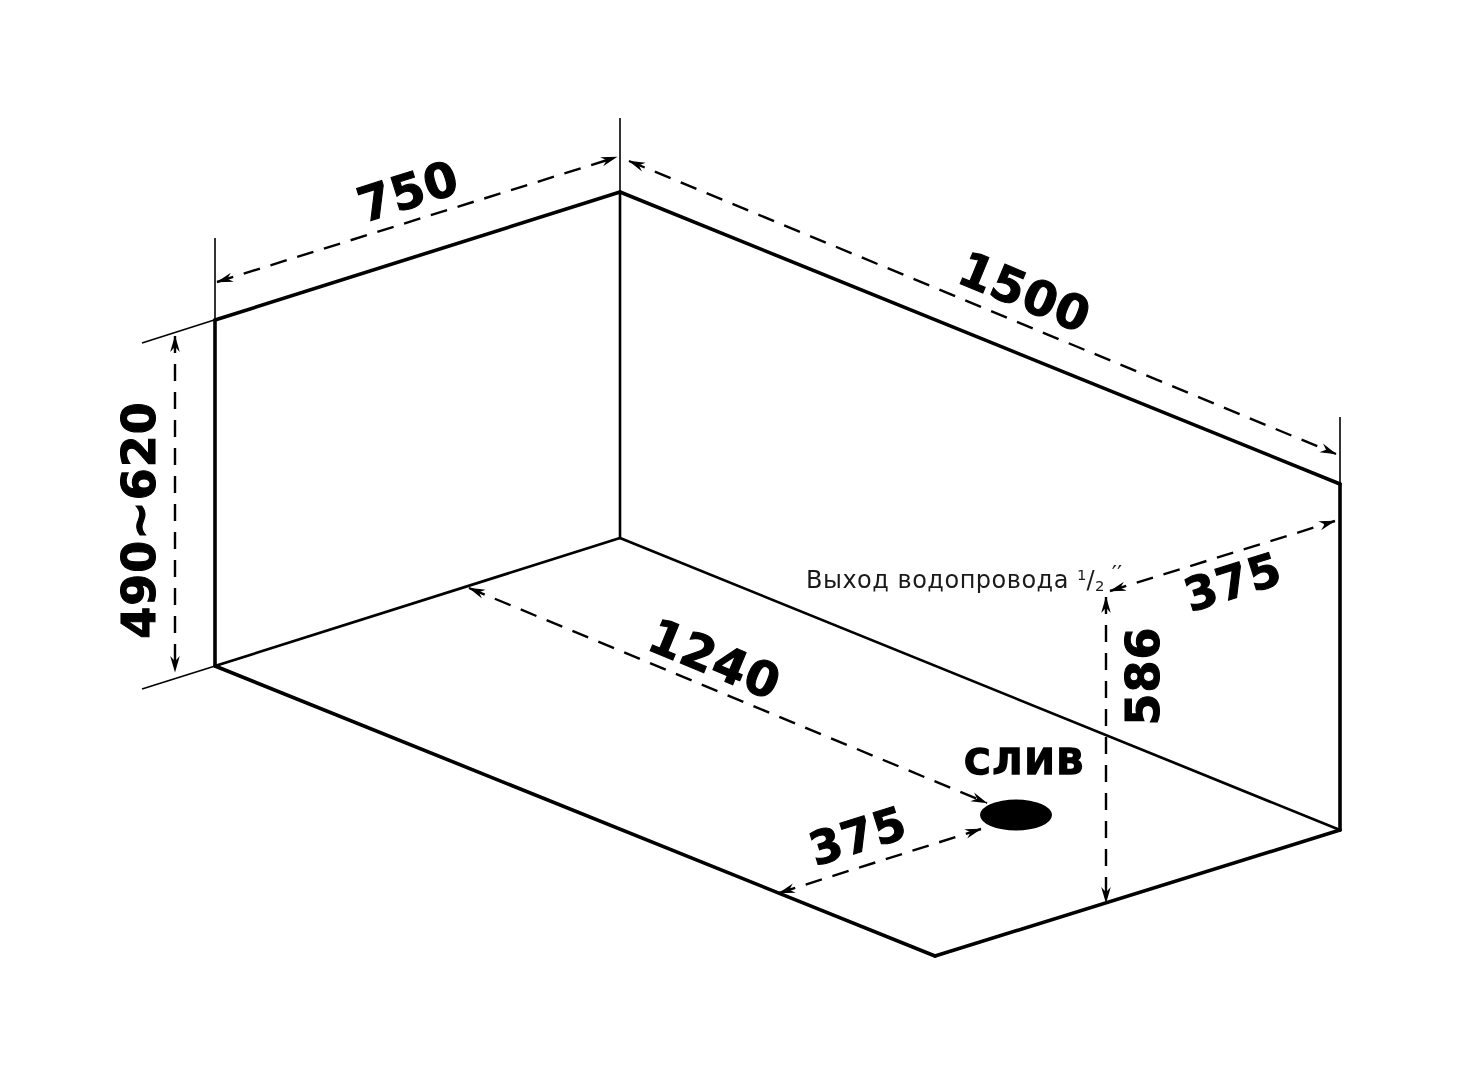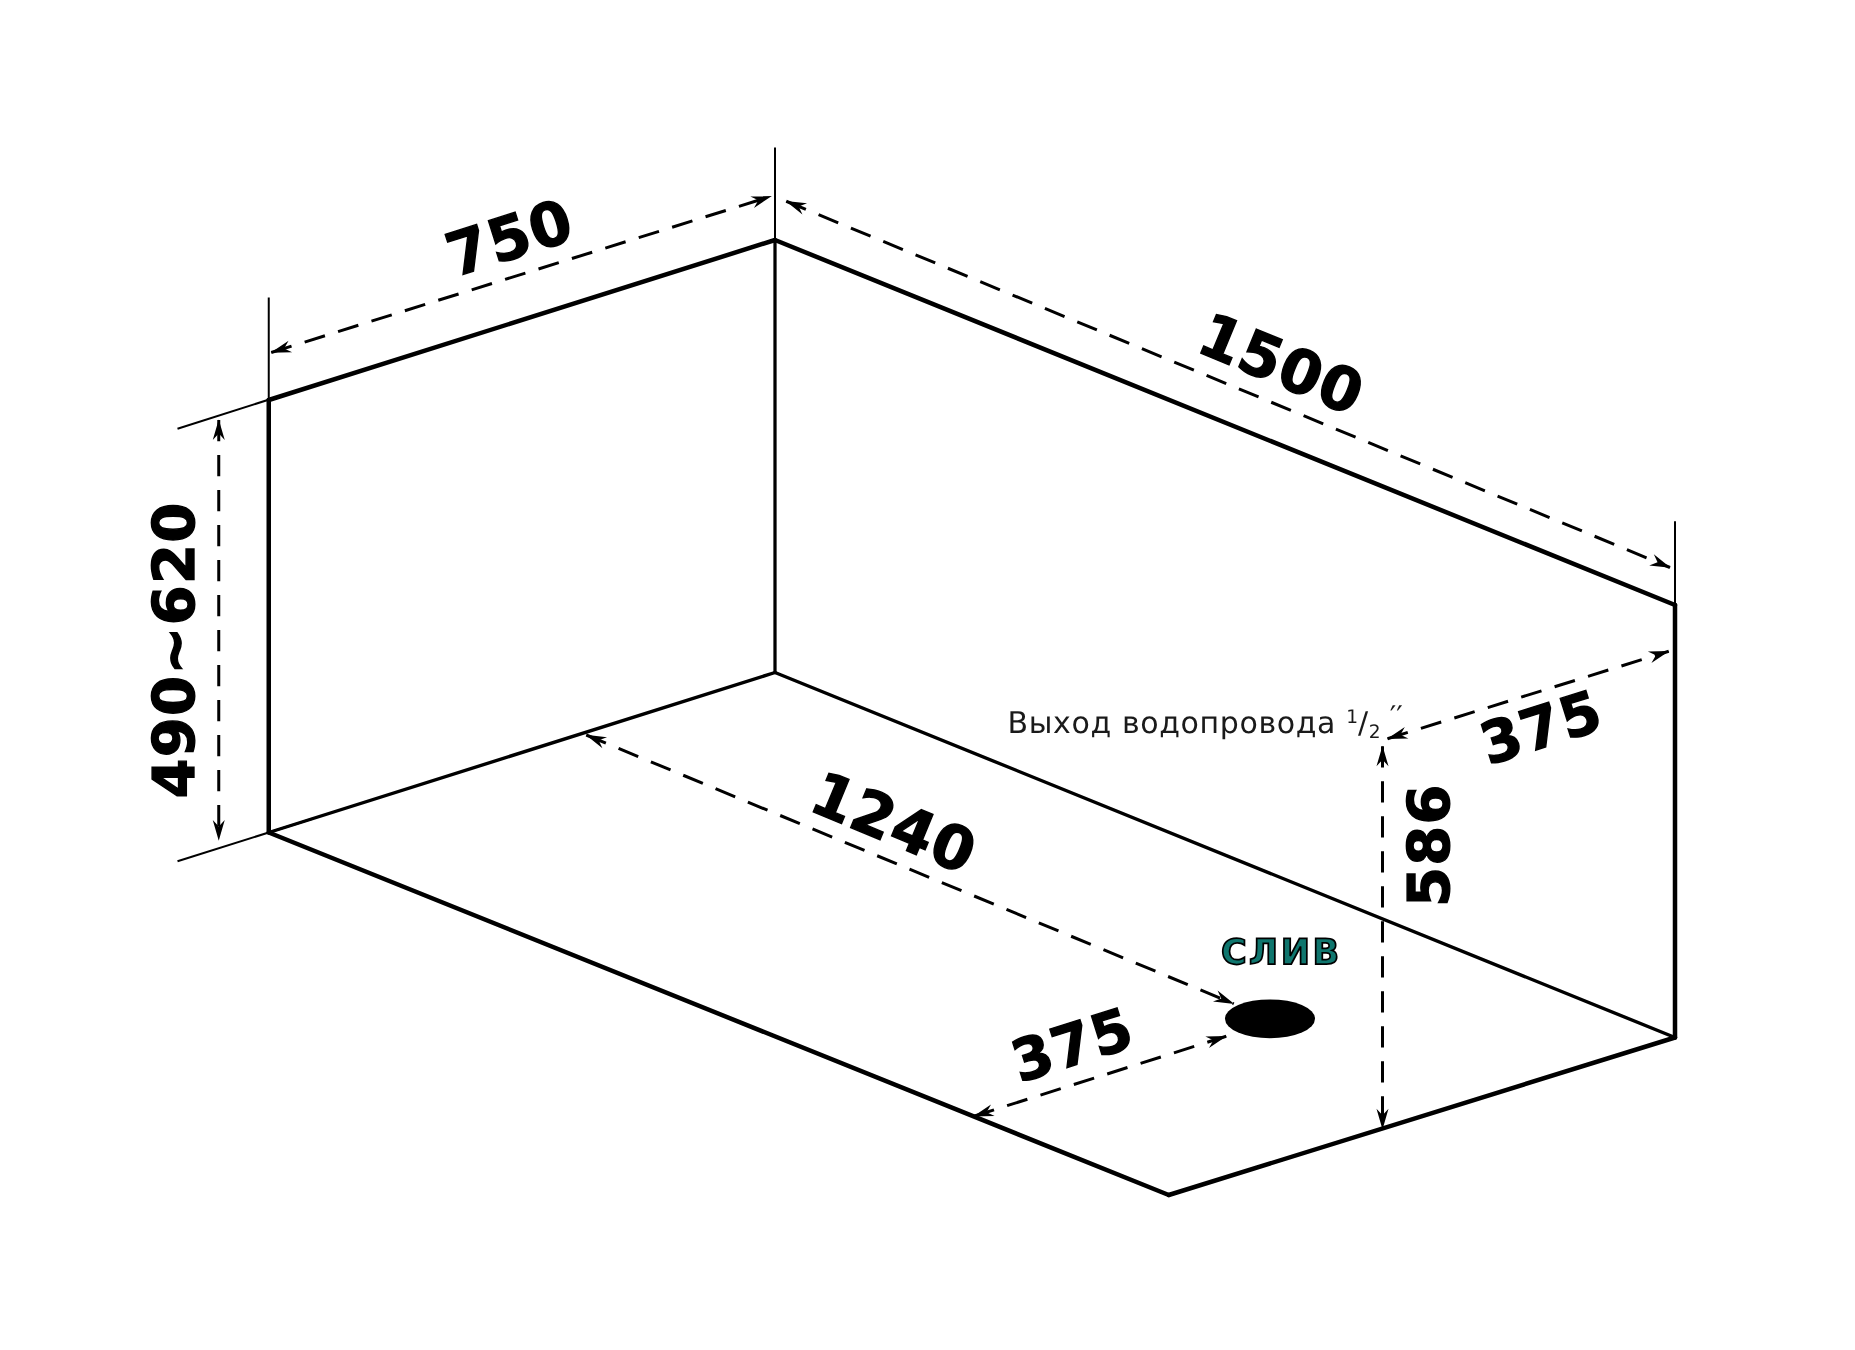--- a/index.html
+++ b/index.html
@@ -22,24 +22,24 @@
     transform-origin: 50% 50%;
     -webkit-text-stroke: 1.1px #000;
     letter-spacing: 1px;
     line-height: 1;
   }
   .dim-48 { font-size: 48px; }
   .dim-46 { font-size: 46px; }
 
   .drain-lbl {
     position: absolute;
-    color: #0f766e;
+    color: #000000;
     font-weight: bold;
     -webkit-text-stroke: 1.4px #000;
-    font-size: 28px;
+    font-size: 36px;
     letter-spacing: 2px;
     white-space: nowrap;
     transform: translate(-50%, -50%);
     line-height: 1;
   }
 
   .note {
     position: absolute;
     left: 806px;
     top: 546px;

